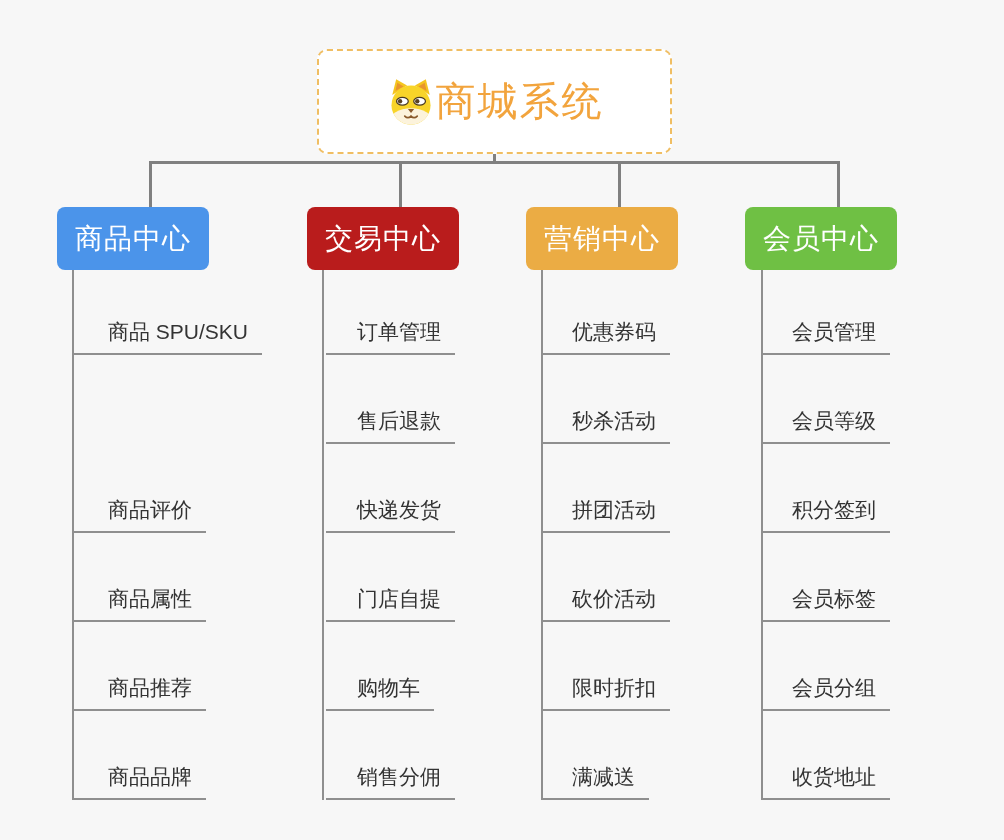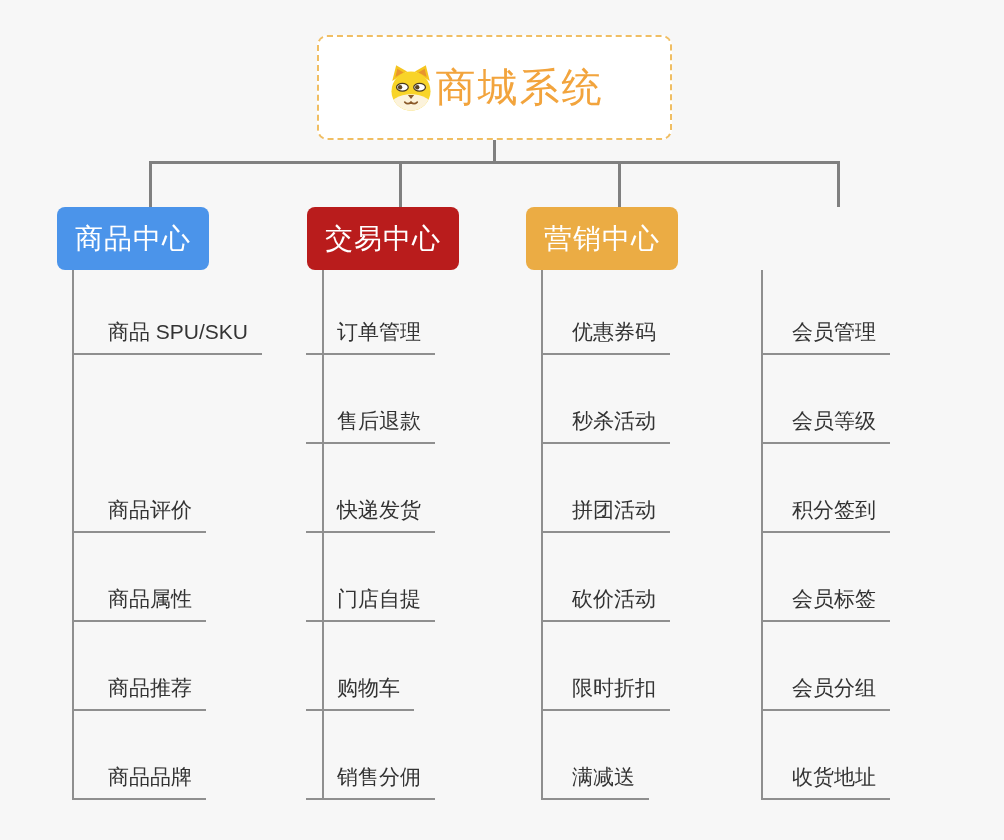--- a/index.html
+++ b/index.html
@@ -8,21 +8,21 @@
     background: #F7F7F7;
     font-family: "Liberation Sans", "DejaVu Sans", sans-serif;
     position: relative;
     overflow: hidden;
   }
   .canvas { position: absolute; inset: 0; }
 
   
   .root-node {
     position: absolute;
-    left: 317px; top: 35px;
+    left: 317px; top: 49px;
     width: 355px; height: 105px;
     background: #FFFFFF;
     border: 2px dashed #F0BE63;
     border-radius: 10px;
     display: flex;
     align-items: center;
     justify-content: center;
     gap: 0;
   }
   .root-title {
@@ -66,21 +66,21 @@
     position: absolute;
     height: 42px;
     border-bottom: 2px solid #8F8F8F;
     display: flex;
     align-items: flex-end;
     padding: 0 14px 7px 31px;
     font-size: 21px;
     color: #333333;
     white-space: nowrap;
   }
-  .c1 { left: 72px; padding-left: 36px; } .c2 { left: 306px; } .c3 { left: 541px; } .c4 { left: 761px; }
+  .c1 { left: 72px; padding-left: 36px; } .c2 { left: 326px; } .c3 { left: 541px; } .c4 { left: 761px; }
   .r1 { top: 313px; } .r2 { top: 402px; } .r3 { top: 491px; }
   .r4 { top: 580px; } .r5 { top: 669px; } .r6 { top: 758px; }
 </style>
 </head>
 <body>
 
 <div class="canvas">
 
   <div class="line root-stub"></div>
   <div class="line h-main"></div>
@@ -115,20 +115,21 @@
         <path d="M28 41 L36 41 L32 46 Z" fill="#8A5A2B"></path>
         <path d="M24 50 Q28 54 32 50 Q36 54 40 50" stroke="#8A5A2B" stroke-width="2.2" fill="none" stroke-linecap="round"></path>
       </svg>
     </span>
     <span class="root-title">商城系统</span>
   </div>
 
   <div class="branch b1" style="background: rgb(75, 148, 234);">商品中心</div>
   <div class="branch b2" style="background: #b91c1c;">交易中心</div>
   <div class="branch b3" style="background: rgb(235, 172, 68);">营销中心</div>
+  <div class="branch b4" style="background: rgb(111, 192, 68);">会员中心</div>
 
   <div class="item c1 r1">商品 SPU/SKU</div>
   <div class="item c1 r3">商品评价</div>
   <div class="item c1 r4">商品属性</div>
   <div class="item c1 r6">商品品牌</div>
   <div class="item c1 r5">商品推荐</div>
 
   <div class="item c2 r1">订单管理</div>
   <div class="item c2 r2">售后退款</div>
   <div class="item c2 r3">快递发货</div>

